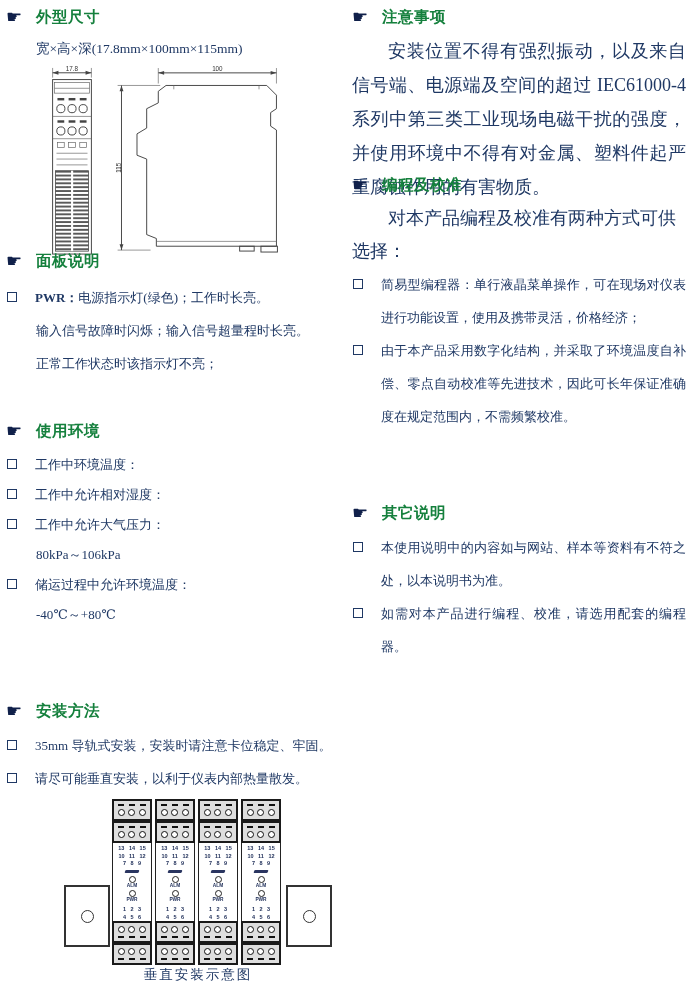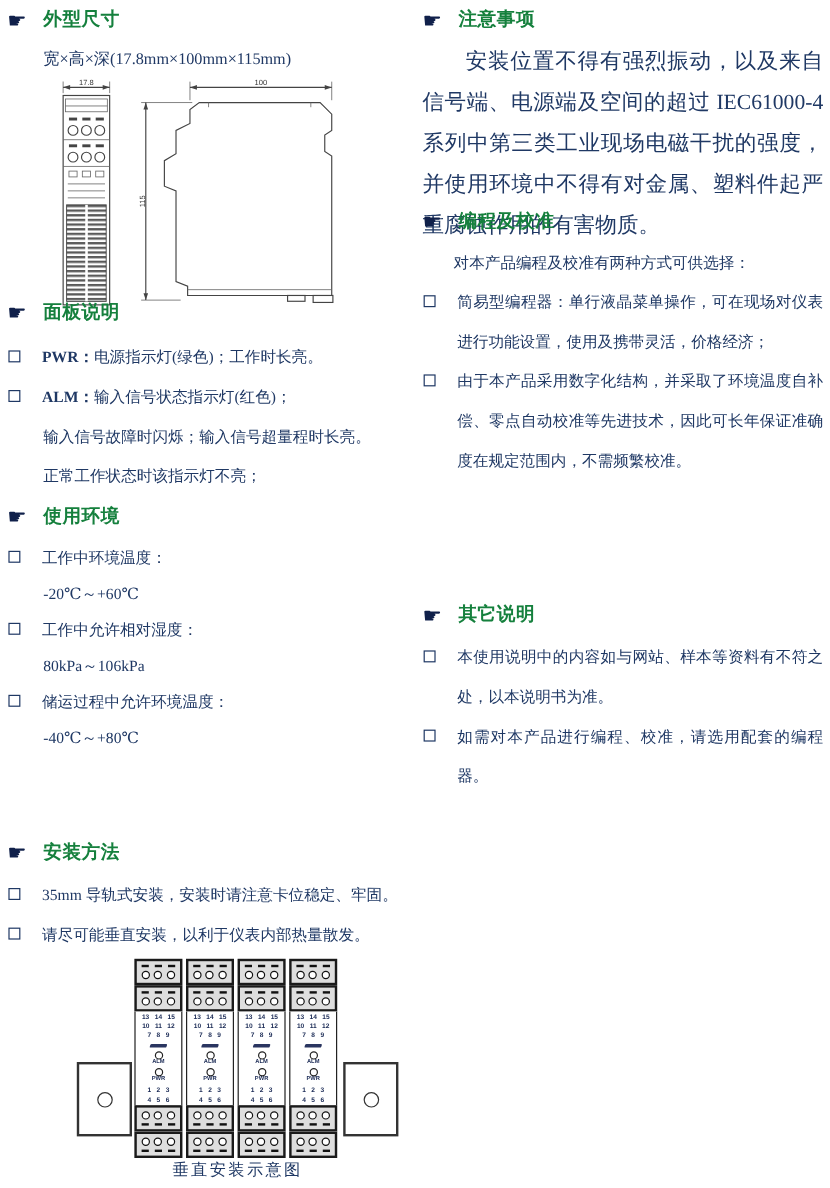--- a/index.html
+++ b/index.html
@@ -17,21 +17,21 @@
 
   .bullet-row { display:flex; line-height:33px; font-size:13px; }
   .sq { flex:0 0 10px; width:10px; height:10px; border:1.4px solid #1F3864; margin:11px 18px 0 1px; }
   .btxt { flex:1; text-align:justify; }
   .cont { margin-left:30px; line-height:33px; font-size:13px; }
   .term { font-weight:bold; }
 
   .size-line { margin:6px 0 0 30px; font-size:13.5px; line-height:26px; }
 
   .para { font-size:18px; line-height:34px; text-align:justify; text-indent:2em; margin-top:4px; }
-  .intro { font-size:13px; line-height:33px; text-indent:2em; margin-top:4px; }
+  .intro { font-size:18px; line-height:33px; text-indent:2em; margin-top:4px; }
 
   .env .bullet-row, .env .cont { line-height:30px; }
   .env .sq { margin-top:9px; }
 
   
   .drawings { position:relative; margin-top:4px; height:190px; }
   .drawings svg { position:absolute; top:0; }
   svg text { fill:#333; font-size:6.5px; font-family:"Liberation Sans","DejaVu Sans",sans-serif; }
   .dln { stroke:#444; stroke-width:1; fill:none; }
   .thin { stroke:#666; stroke-width:0.7; fill:none; }
@@ -135,43 +135,42 @@
   <div class="sec" style="top:248px;">
     <div class="sec-heading">
       <span class="hand">☛</span>
       <span class="h-txt">面板说明</span>
     </div>
     <div style="margin-top:7px;">
       <div class="bullet-row">
         <span class="sq"></span>
         <span class="btxt"><span class="term">PWR：</span><span>电源指示灯(绿色)；工作时长亮。</span></span>
       </div>
-      <div class="bullet-row">
-        <span class="sq"></span>
-        <span class="btxt"><span class="term">ALM：</span><span>输入信号状态指示灯(红色)；</span></span>
-      </div>
       <div class="cont">输入信号故障时闪烁；输入信号超量程时长亮。</div>
       <div class="cont">正常工作状态时该指示灯不亮；</div>
     </div>
   </div>
 
   <div class="sec env" style="top:418px;">
     <div class="sec-heading">
       <span class="hand">☛</span>
       <span class="h-txt">使用环境</span>
     </div>
     <div style="margin-top:6px;">
       <div class="bullet-row">
         <span class="sq"></span>
         <span class="btxt">工作中环境温度：</span>
       </div>
-      <div class="cont">-20℃～+60℃</div>
       <div class="bullet-row">
         <span class="sq"></span>
         <span class="btxt">工作中允许相对湿度：</span>
+      </div>
+      <div class="bullet-row">
+        <span class="sq"></span>
+        <span class="btxt">工作中允许大气压力：</span>
       </div>
       <div class="cont">80kPa～106kPa</div>
       <div class="bullet-row">
         <span class="sq"></span>
         <span class="btxt">储运过程中允许环境温度：</span>
       </div>
       <div class="cont">-40℃～+80℃</div>
     </div>
   </div>
 

